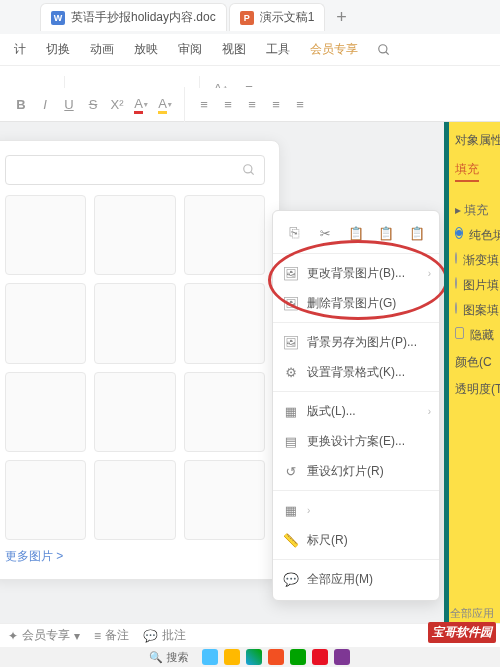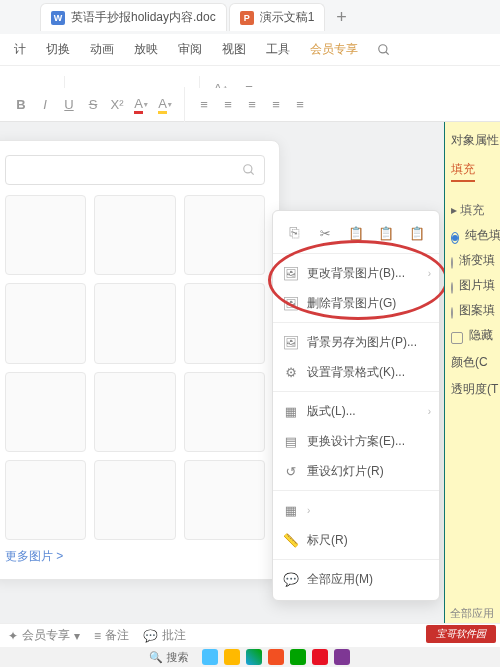--- a/index.html
+++ b/index.html
@@ -30,36 +30,36 @@
 .picker-more{padding-top:8px;font-size:12px;color:#5d8bd6;cursor:pointer}
 .context-menu{position:absolute;top:210px;left:272px;width:168px;background:#fff;border:1px solid #e0e0e0;border-radius:6px;box-shadow:0 4px 16px rgba(0,0,0,.12);padding:6px 0;font-size:12px}
 .ctx-icon{width:20px;height:24px;display:flex;align-items:center;justify-content:center;color:#888;font-size:13px}
 .ctx-top{display:flex;justify-content:space-around;padding:4px 6px;color:#999}
 .ctx-top .ctx-icon{width:24px}
 .ctx-sep{height:1px;background:#eee;margin:4px 0}
 .ctx-item{height:30px;display:flex;align-items:center;padding:0 8px;gap:6px;cursor:pointer;color:#555}
 .ctx-label{flex:1}
 .ctx-arrow{color:#bbb;font-size:10px}
 .highlight-ellipse{position:absolute;top:240px;left:268px;width:180px;height:80px;border:3px solid #d23c3c;border-radius:50%;pointer-events:none}
-.right-panel{position:absolute;top:122px;right:0;width:56px;bottom:42px;background:#fef9c3;border-left:1px solid #0f766e;padding:10px 6px;font-size:12px;color:#444;overflow:hidden}
+.right-panel{position:absolute;top:122px;right:0;width:56px;bottom:42px;background:#fde047;border-left:5px solid #0f766e;padding:10px 6px;font-size:12px;color:#444;overflow:hidden}
 .rp-title{font-size:12px;color:#555;margin-bottom:12px;white-space:nowrap}
 .rp-tab{color:#d25a2e;font-size:12px;margin-bottom:6px;border-bottom:2px solid #d25a2e;display:inline-block;padding-bottom:2px}
 .rp-section{font-size:12px;color:#666;margin:14px 0 4px;white-space:nowrap}
-.rp-opt{display:flex;align-items:flex-end;gap:6px;margin:8px 0;white-space:nowrap;font-size:12px;color:#555}
+.rp-opt{display:flex;align-items:flex-start;gap:6px;margin:8px 0;white-space:nowrap;font-size:12px;color:#555}
 .rp-radio{width:12px;height:12px;border:1px solid #999;border-radius:50%;display:inline-flex;align-items:center;justify-content:center}
 .rp-radio.on::after{content:"";width:6px;height:6px;background:#3a7fd5;border-radius:50%}
 .rp-radio.on{border-color:#3a7fd5}
 .rp-check{width:12px;height:12px;border:1px solid #999;border-radius:2px}
 .rp-row{display:flex;align-items:center;gap:6px;margin:10px 0;color:#555;white-space:nowrap;font-size:12px}
 .bottom-bar{position:absolute;left:0;right:0;bottom:20px;height:24px;background:#fff;border-top:1px solid #eee;display:flex;align-items:center;padding:0 8px;gap:14px;font-size:12px;color:#888}
 .bb-item{display:flex;align-items:center;gap:4px;cursor:pointer}
 .bb-icon{font-size:12px}
 .taskbar{position:absolute;left:0;right:0;bottom:0;height:20px;background:#f2f2f2;display:flex;align-items:center;justify-content:center;gap:6px}
 .task-icon{width:16px;height:16px;border-radius:3px}
-.watermark{position:absolute;right:4px;bottom:24px;background:#c9302c;color:#fff;font-size:10px;font-weight:normal;padding:2px 10px;border-radius:2px;font-style:italic}
+.watermark{position:absolute;right:4px;bottom:24px;background:#c9302c;color:#fff;font-size:12px;font-weight:bold;padding:2px 4px;border-radius:2px;font-style:italic}
 .all-apps{position:absolute;right:6px;bottom:46px;font-size:11px;color:#888}
 svg{display:block}
 </style>
 </head>
 <body>
 
 <div class="tabs">
   <div class="tab">
     <span class="tab-icon w">W</span>
     <span class="tab-title">英语手抄报holiday内容.doc</span>

